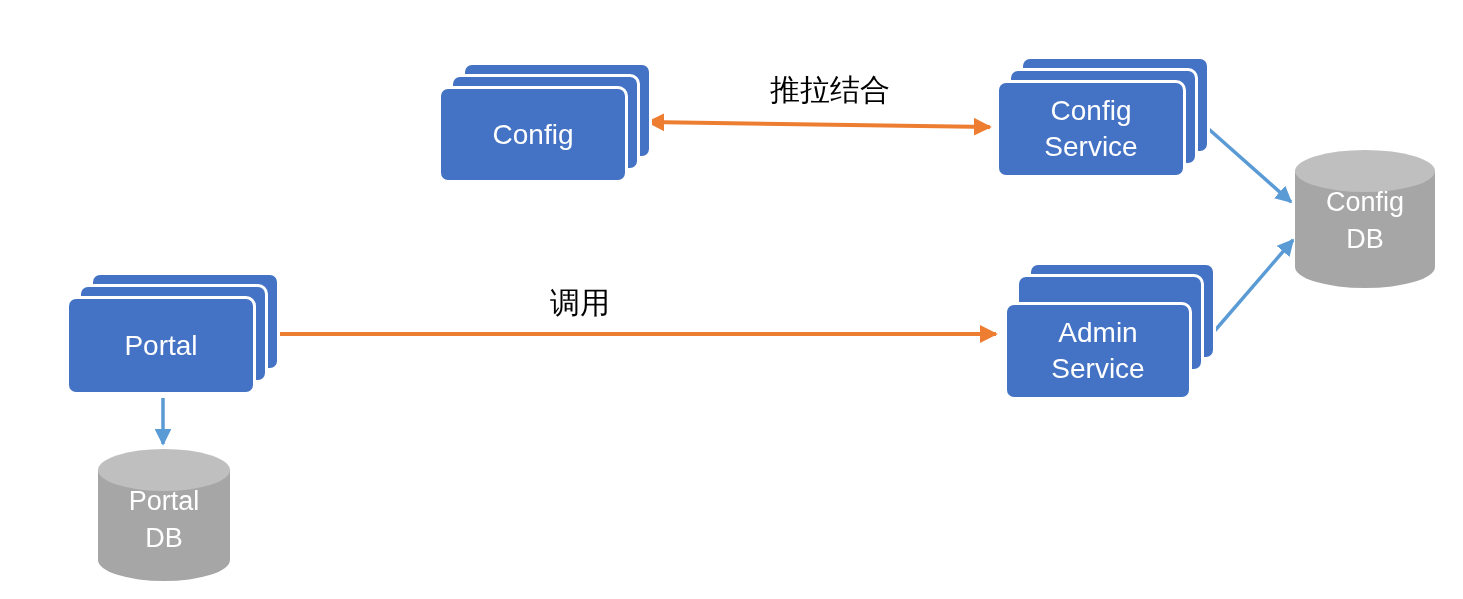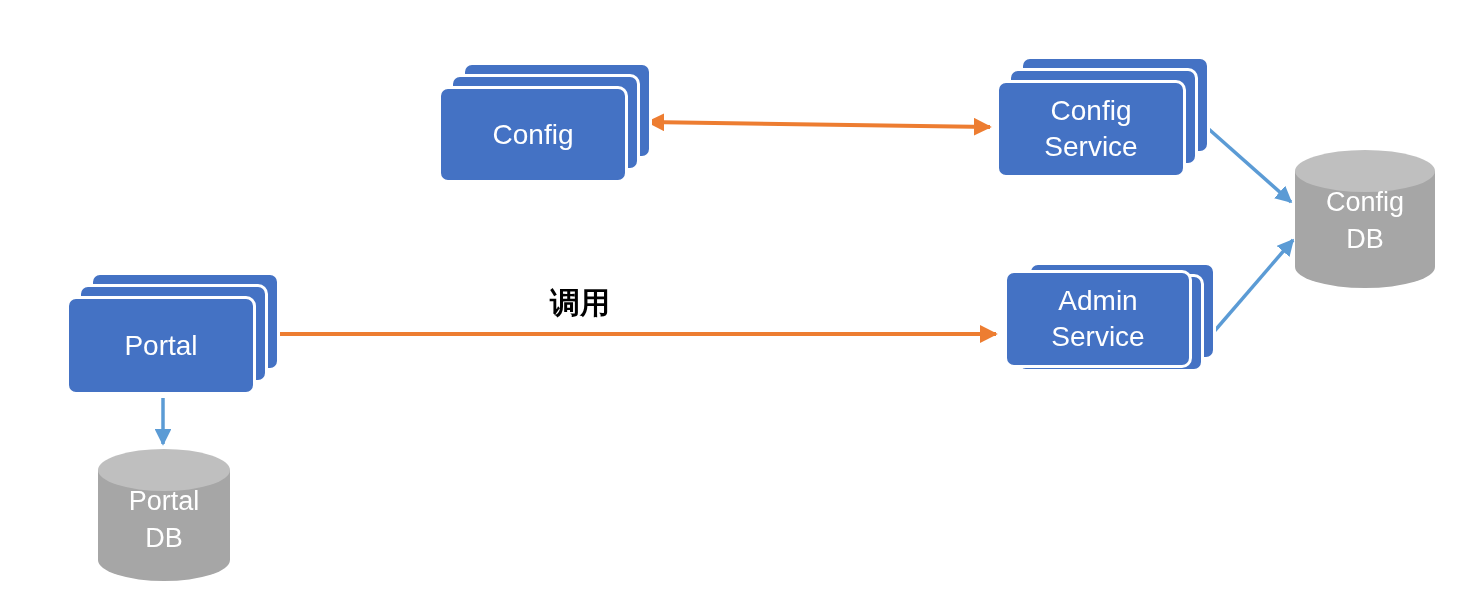--- a/index.html
+++ b/index.html
@@ -124,21 +124,21 @@
       <span class="node-label">
         <span>Config</span><br>
         <span>Service</span>
       </span>
     </div>
   </div>
 
   <div class="stack" style="left:1004px; top:262px; width:212px; height:122px;">
     <div class="layer" style="left:24px; top:0; width:188px; height:98px;"></div>
     <div class="layer" style="left:12px; top:12px; width:188px; height:98px;"></div>
-    <div class="layer front" style="left:0; top:8px; width:188px; height:98px;">
+    <div class="layer front" style="left:0; top:40px; width:188px; height:98px;">
       <span class="node-label">
         <span>Admin</span><br>
         <span>Service</span>
       </span>
     </div>
   </div>
 
   <div class="stack" style="left:66px; top:272px; width:214px; height:123px;">
     <div class="layer" style="left:24px; top:0; width:190px; height:99px;"></div>
     <div class="layer" style="left:12px; top:12px; width:190px; height:99px;"></div>
@@ -158,16 +158,17 @@
 
   <div class="cylinder" style="left:98px; top:449px; width:132px; height:132px;">
     <div class="cyl-body"></div>
     <div class="cyl-top"></div>
     <div class="cyl-label">
       <span>Portal</span><br>
       <span>DB</span>
     </div>
   </div>
 
+  <div class="edge-label" style="left:735px; top:70px; width:190px;">推拉结合</div>
 
-  <div class="edge-label" style="left:525px; top:283px; width:110px;font-weight:bold;">调用</div>
+  <div class="edge-label" style="left:525px; top:283px; width:110px;">调用</div>
 
 </div>
 
 </body></html>

